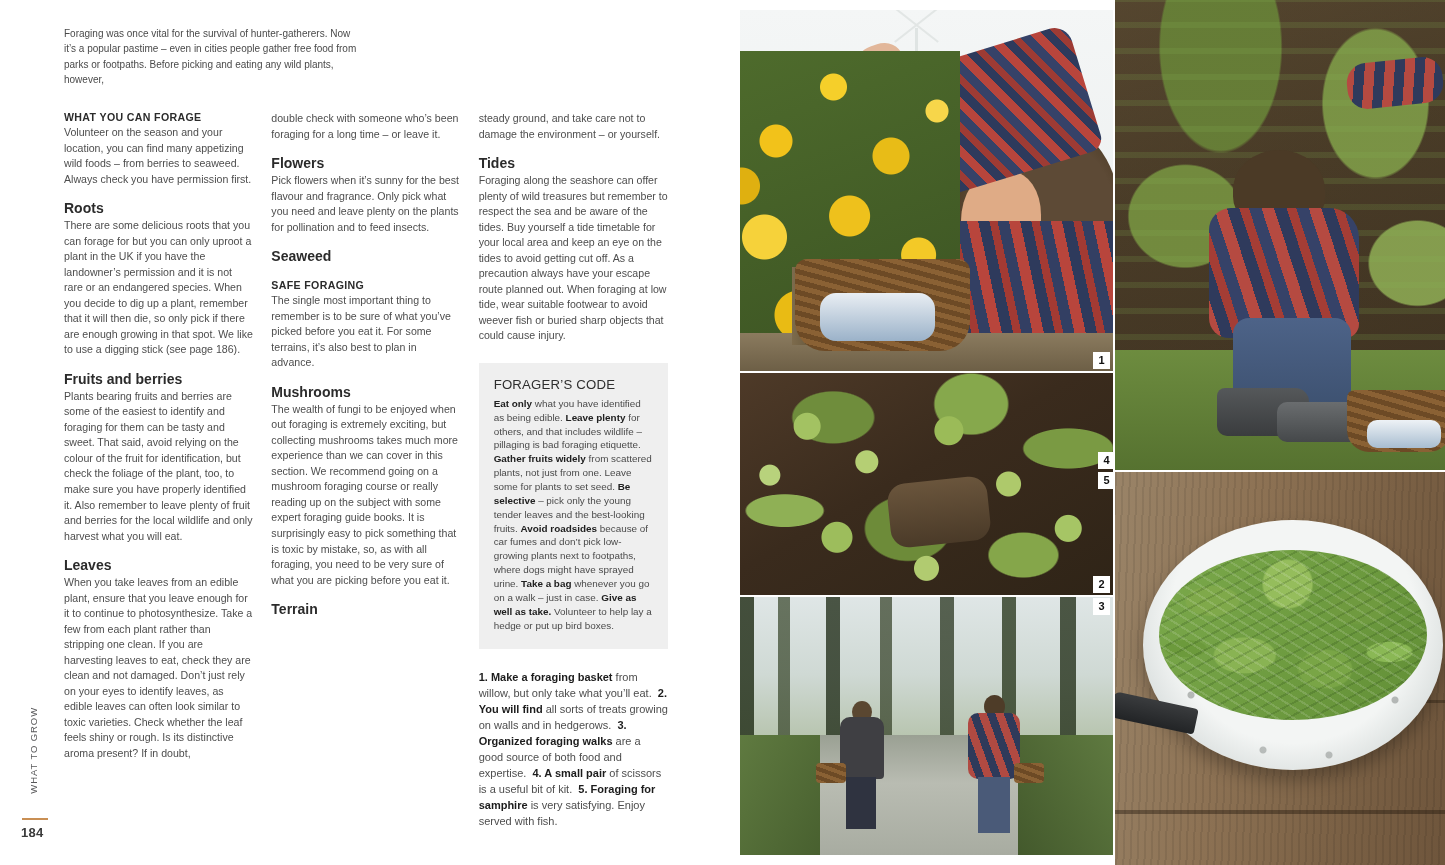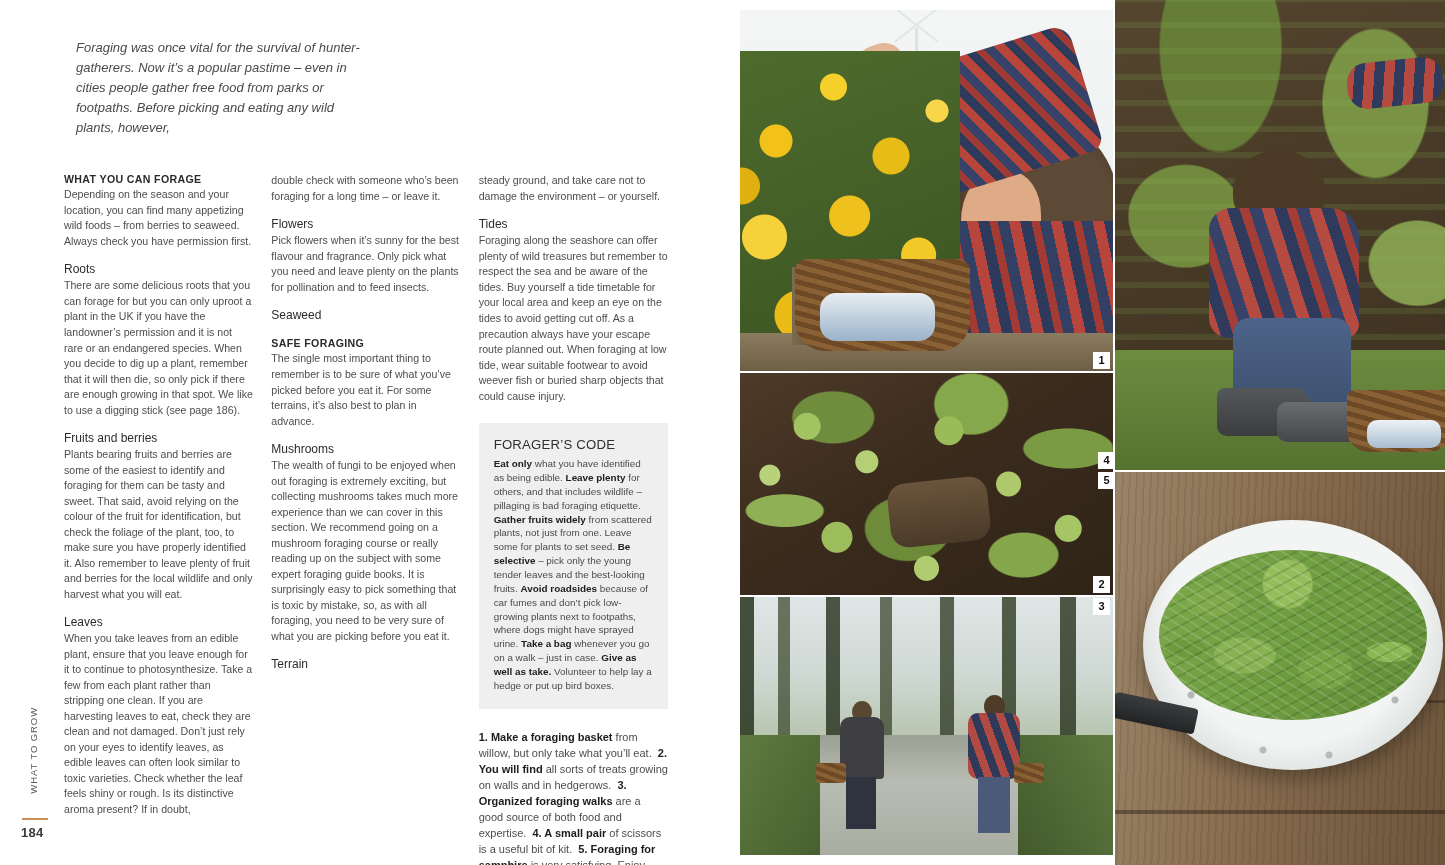--- a/index.html
+++ b/index.html
@@ -67,44 +67,43 @@
     color: #262626;
   }
 
   
   .intro {
     display: flex;
     gap: 18px;
     margin-bottom: 24px;
   }
   .intro p {
-    margin: 12px;
+    margin: 0;
     width: 293px;
-    font-size: 13px;
+    font-size: 10px;
     line-height: 1.53;
     color: #4a4a4a;
-    font-style: italic;
   }
 
   
   .cols { display: flex; gap: 18px; }
   .col { width: 196px; }
   .col.c3 { width: 196px; }
 
   .sechead {
     font-size: 10.6px;
     font-weight: 700;
     letter-spacing: 0.35px;
     color: #2b2b2b;
     margin: 0 0 2px 0;
     text-transform: uppercase;
   }
   .subhead {
-    font-size: 12px;
-    font-weight: 400;
+    font-size: 14px;
+    font-weight: 700;
     color: #2b2b2b;
     margin: 13px 0 2px 0;
   }
   .col p {
     margin: 0;
     font-size: 10.6px;
     line-height: 1.465;
     color: #4d4d4d;
   }
 
@@ -351,21 +350,21 @@
 
 
       <div class="intro">
         <p>Foraging was once vital for the survival of hunter-gatherers. Now it’s a popular pastime – even in cities people gather free food from parks or footpaths. Before picking and eating any wild plants, however,</p>
       </div>
 
       <div class="cols">
 
         <div class="col c1">
           <div class="sechead">WHAT YOU CAN FORAGE</div>
-          <p>Depending on the season and your location, you can find many appetizing wild foods – from berries to seaweed. Always check you have permission first.</p>
+          <p>Volunteer on the season and your location, you can find many appetizing wild foods – from berries to seaweed. Always check you have permission first.</p>
 
           <div class="subhead">Roots</div>
           <p>There are some delicious roots that you can forage for but you can only uproot a plant in the UK if you have the landowner’s permission and it is not rare or an endangered species. When you decide to dig up a plant, remember that it will then die, so only pick if there are enough growing in that spot. We like to use a digging stick (see page 186).</p>
 
           <div class="subhead">Fruits and berries</div>
           <p>Plants bearing fruits and berries are some of the easiest to identify and foraging for them can be tasty and sweet. That said, avoid relying on the colour of the fruit for identification, but check the foliage of the plant, too, to make sure you have properly identified it. Also remember to leave plenty of fruit and berries for the local wildlife and only harvest what you will eat.</p>
 
           <div class="subhead">Leaves</div>
           <p>When you take leaves from an edible plant, ensure that you leave enough for it to continue to photosynthesize. Take a few from each plant rather than stripping one clean. If you are harvesting leaves to eat, check they are clean and not damaged. Don’t just rely on your eyes to identify leaves, as edible leaves can often look similar to toxic varieties. Check whether the leaf feels shiny or rough. Is its distinctive aroma present? If in doubt,</p>
         </div>

